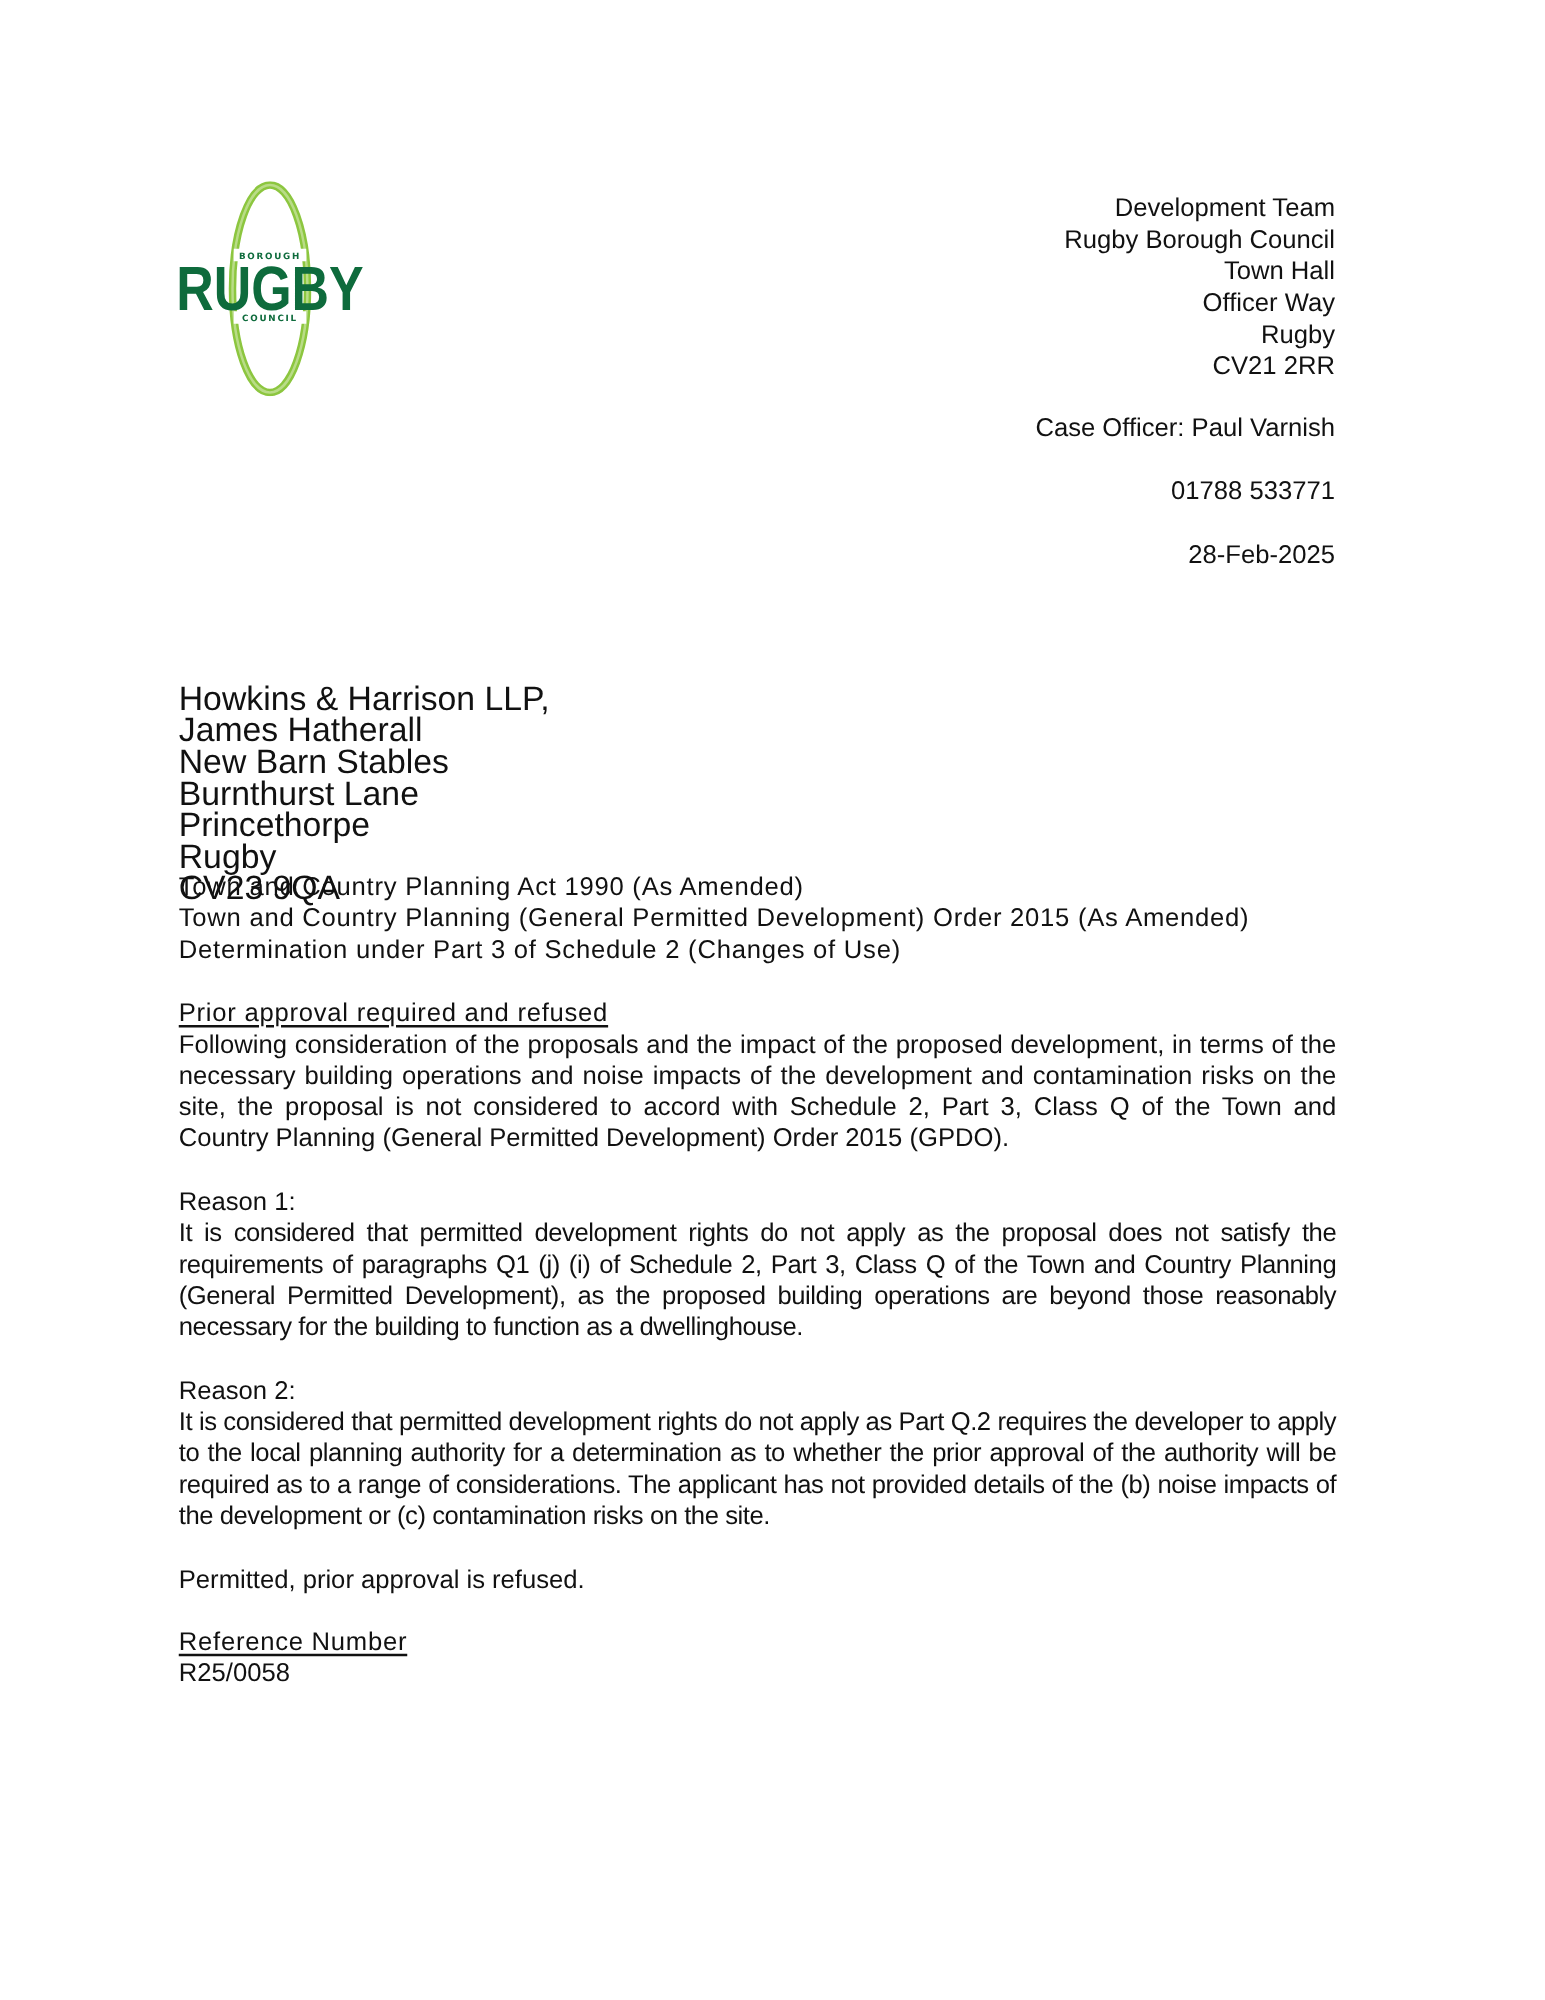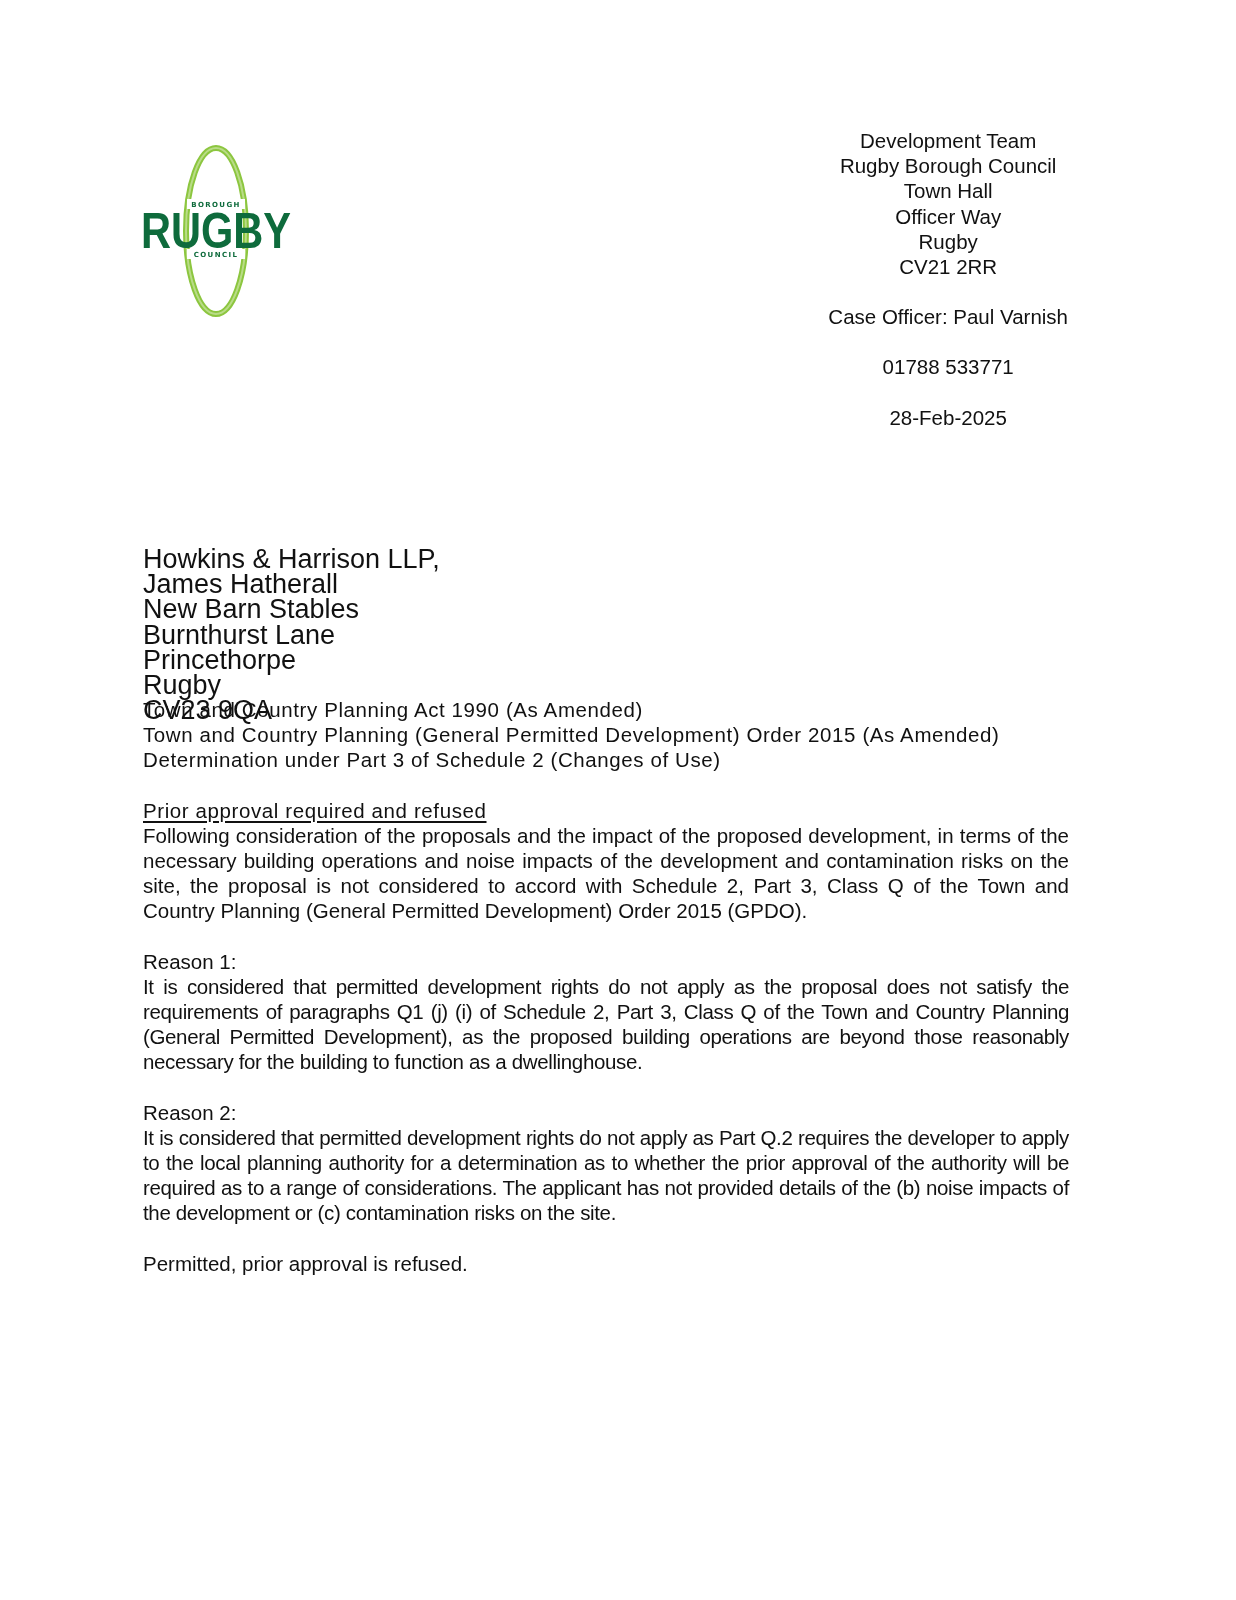--- a/index.html
+++ b/index.html
@@ -1,19 +1,19 @@
 <!DOCTYPE html>
 <html><head>
   <meta charset="utf-8">
   <style>
     html, body { margin: 0; padding: 0; background: #ffffff; }
     body { width: 1236px; height: 1600px; position: relative; overflow: hidden; color: #111; font-family: "Liberation Sans", sans-serif; }
     .page { position: absolute; left: 0; top: 0; width: 1236px; height: 1600px; }
     .logo { position: absolute; left: 143px; top: 145px; width: 150px; height: 172px; }
-    .sender { position: absolute; right: 168px; top: 128px; text-align: center; font-size: 20.5px; line-height: 25.2px; }
+    .sender { position: absolute; right: 168px; top: 154px; text-align: right; font-size: 20.5px; line-height: 25.2px; }
     .sender .gap { height: 25px; }
     .recipient { position: absolute; left: 143px; top: 499px; font-size: 27px; line-height: 25.2px; margin-top: 48px; }
     .body { position: absolute; left: 143px; top: 697px; width: 926px; font-size: 20.5px; line-height: 25.2px; }
     .line { white-space: nowrap; }
     .spaced { letter-spacing: 0.6px; }
     .para { margin: 0 0 25px 0; }
     .just { text-align: justify; text-align-last: left; }
     .u { text-decoration: underline; text-underline-offset: 3px; text-align: center; }
     .cond { letter-spacing: -0.35px; }
   </style>
@@ -77,14 +77,18 @@
       <div class="just cond">It is considered that permitted development rights do not apply as the proposal does not satisfy the requirements of paragraphs Q1 (j) (i) of Schedule 2, Part 3, Class Q of the Town and Country Planning (General Permitted Development), as the proposed building operations are beyond those reasonably necessary for the building to function as a dwellinghouse.</div>
     </div>
 
     <div class="para">
       <div class="line">Reason 2:</div>
       <div class="just cond">It is considered that permitted development rights do not apply as Part Q.2 requires the developer to apply to the local planning authority for a determination as to whether the prior approval of the authority will be required as to a range of considerations. The applicant has not provided details of the (b) noise impacts of the development or (c) contamination risks on the site.</div>
     </div>
 
     <p class="para line">Permitted, prior approval is refused.</p>
 
+    <div>
+      <div class="line spaced"><span class="u">Reference Number</span></div>
+      <div class="line">R25/0058</div>
+    </div>
   </div>
 </div>
 
 </body></html>

